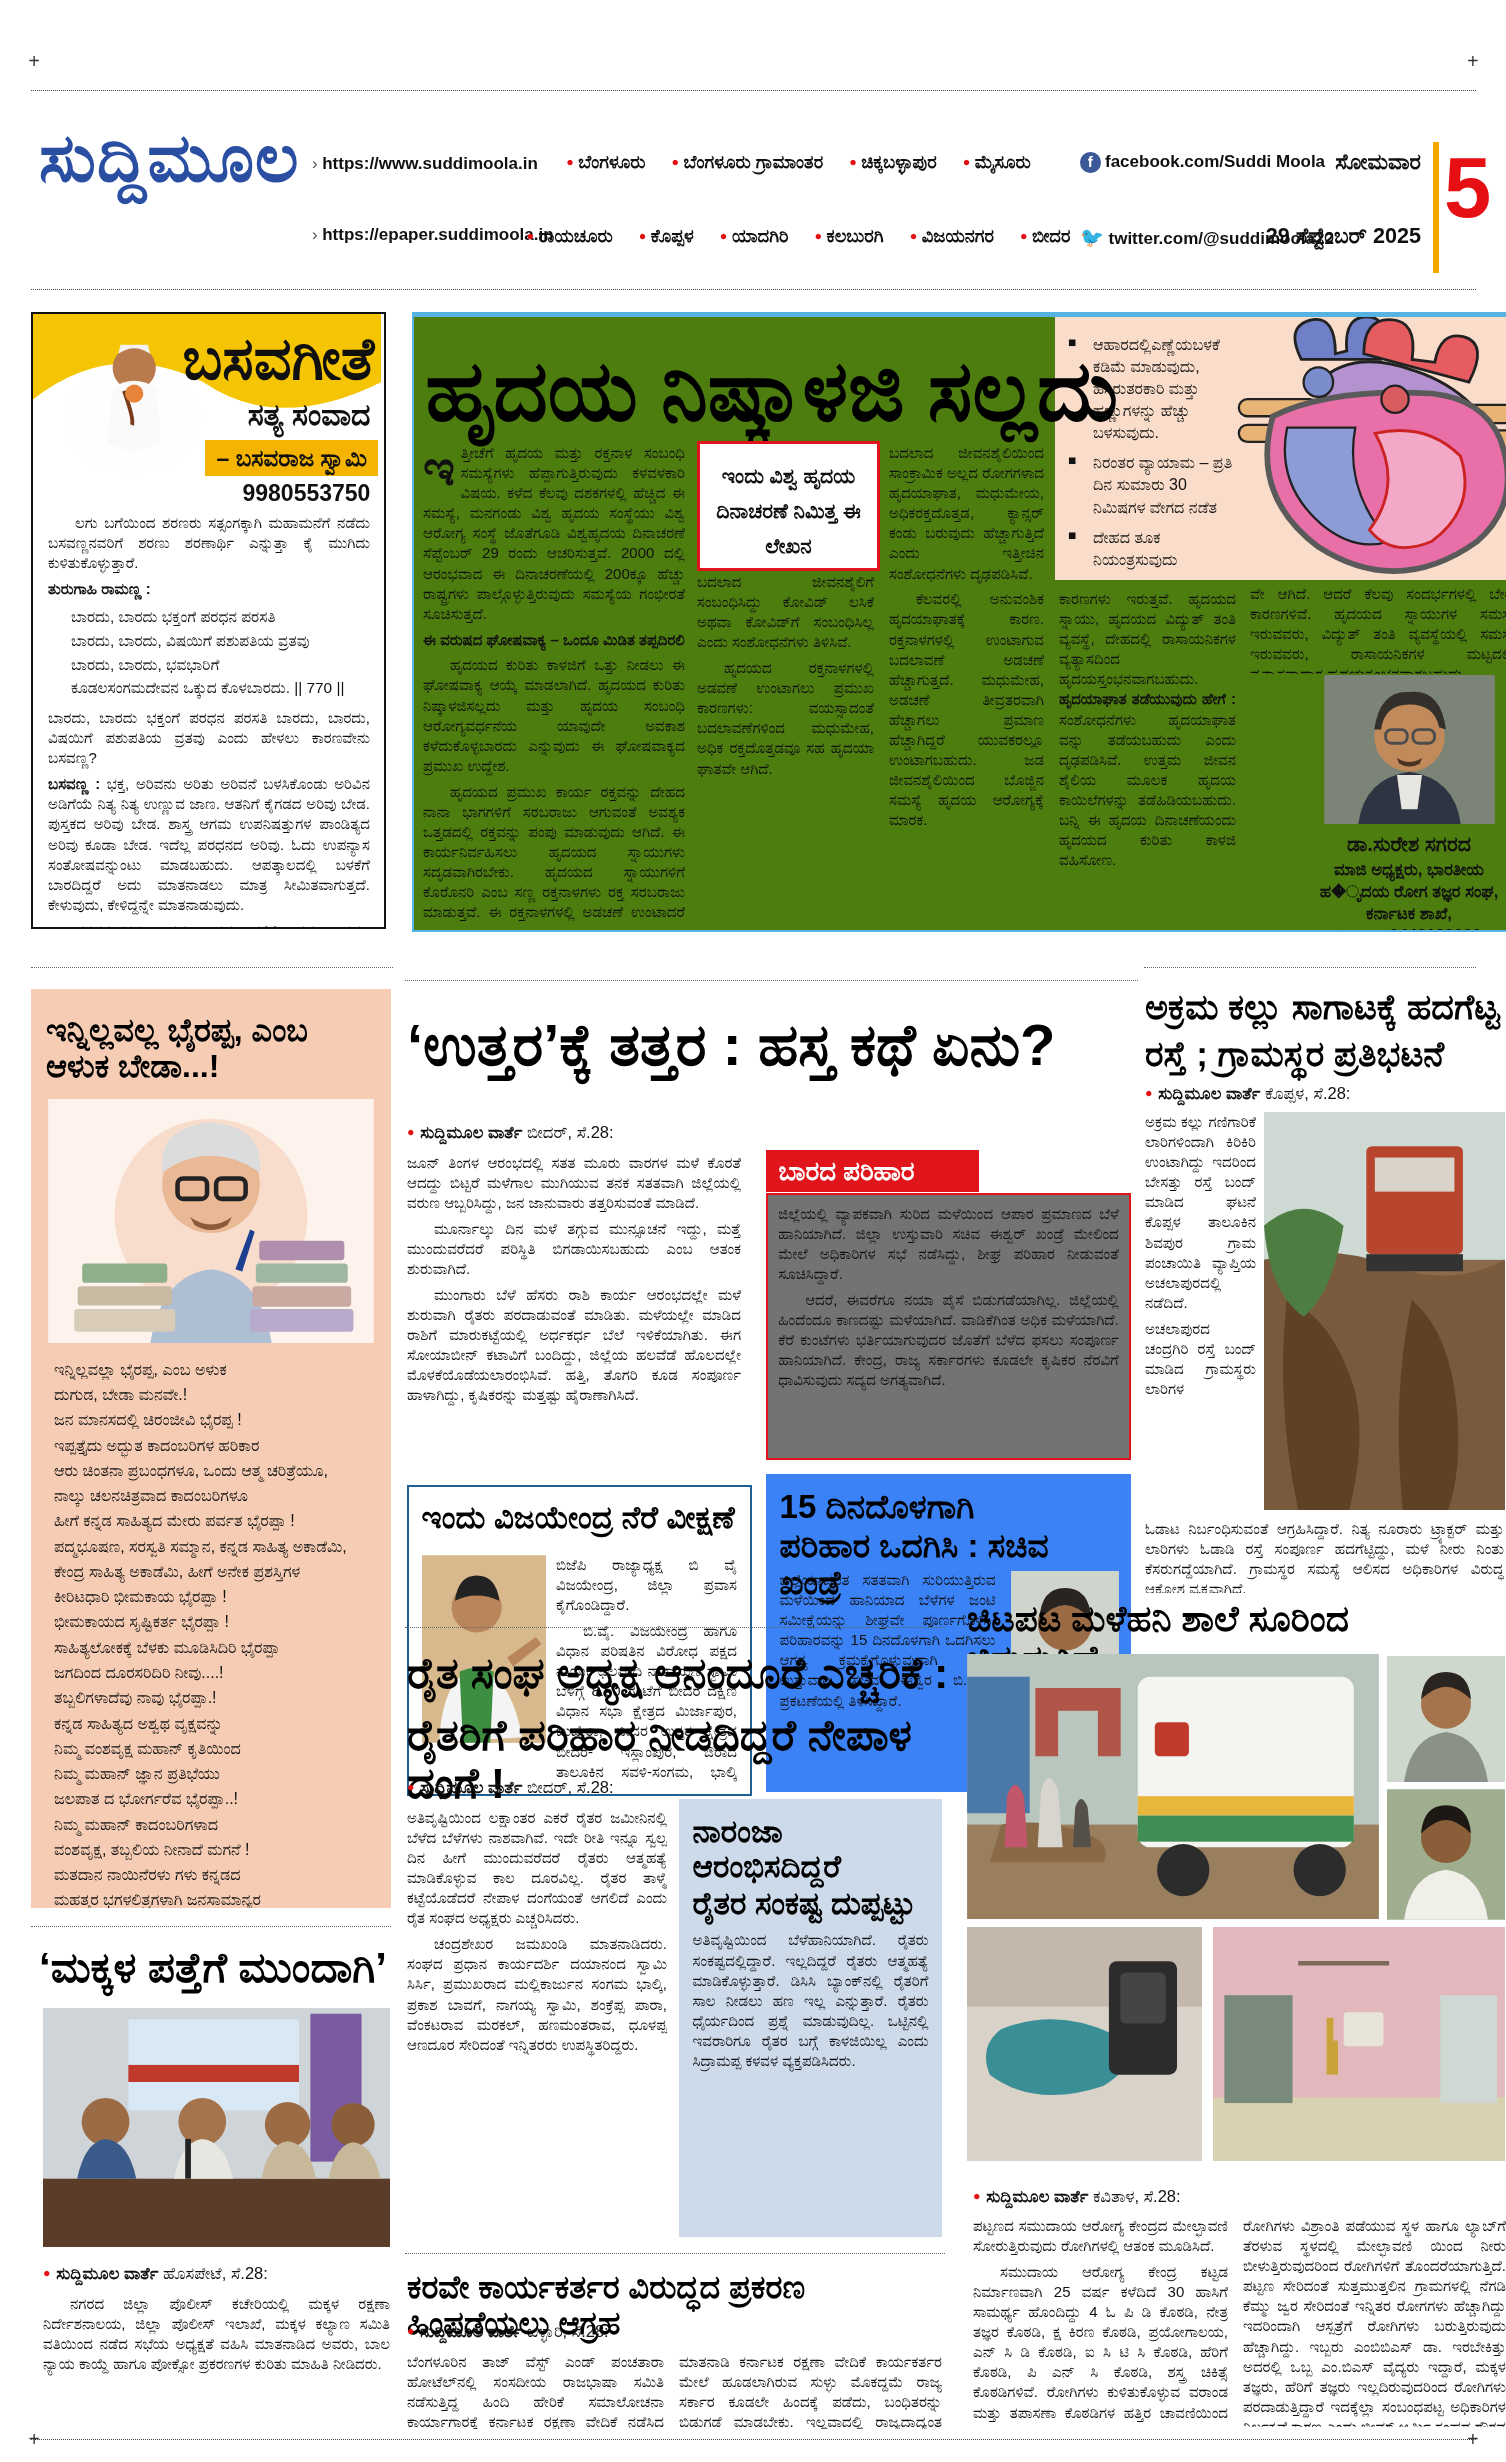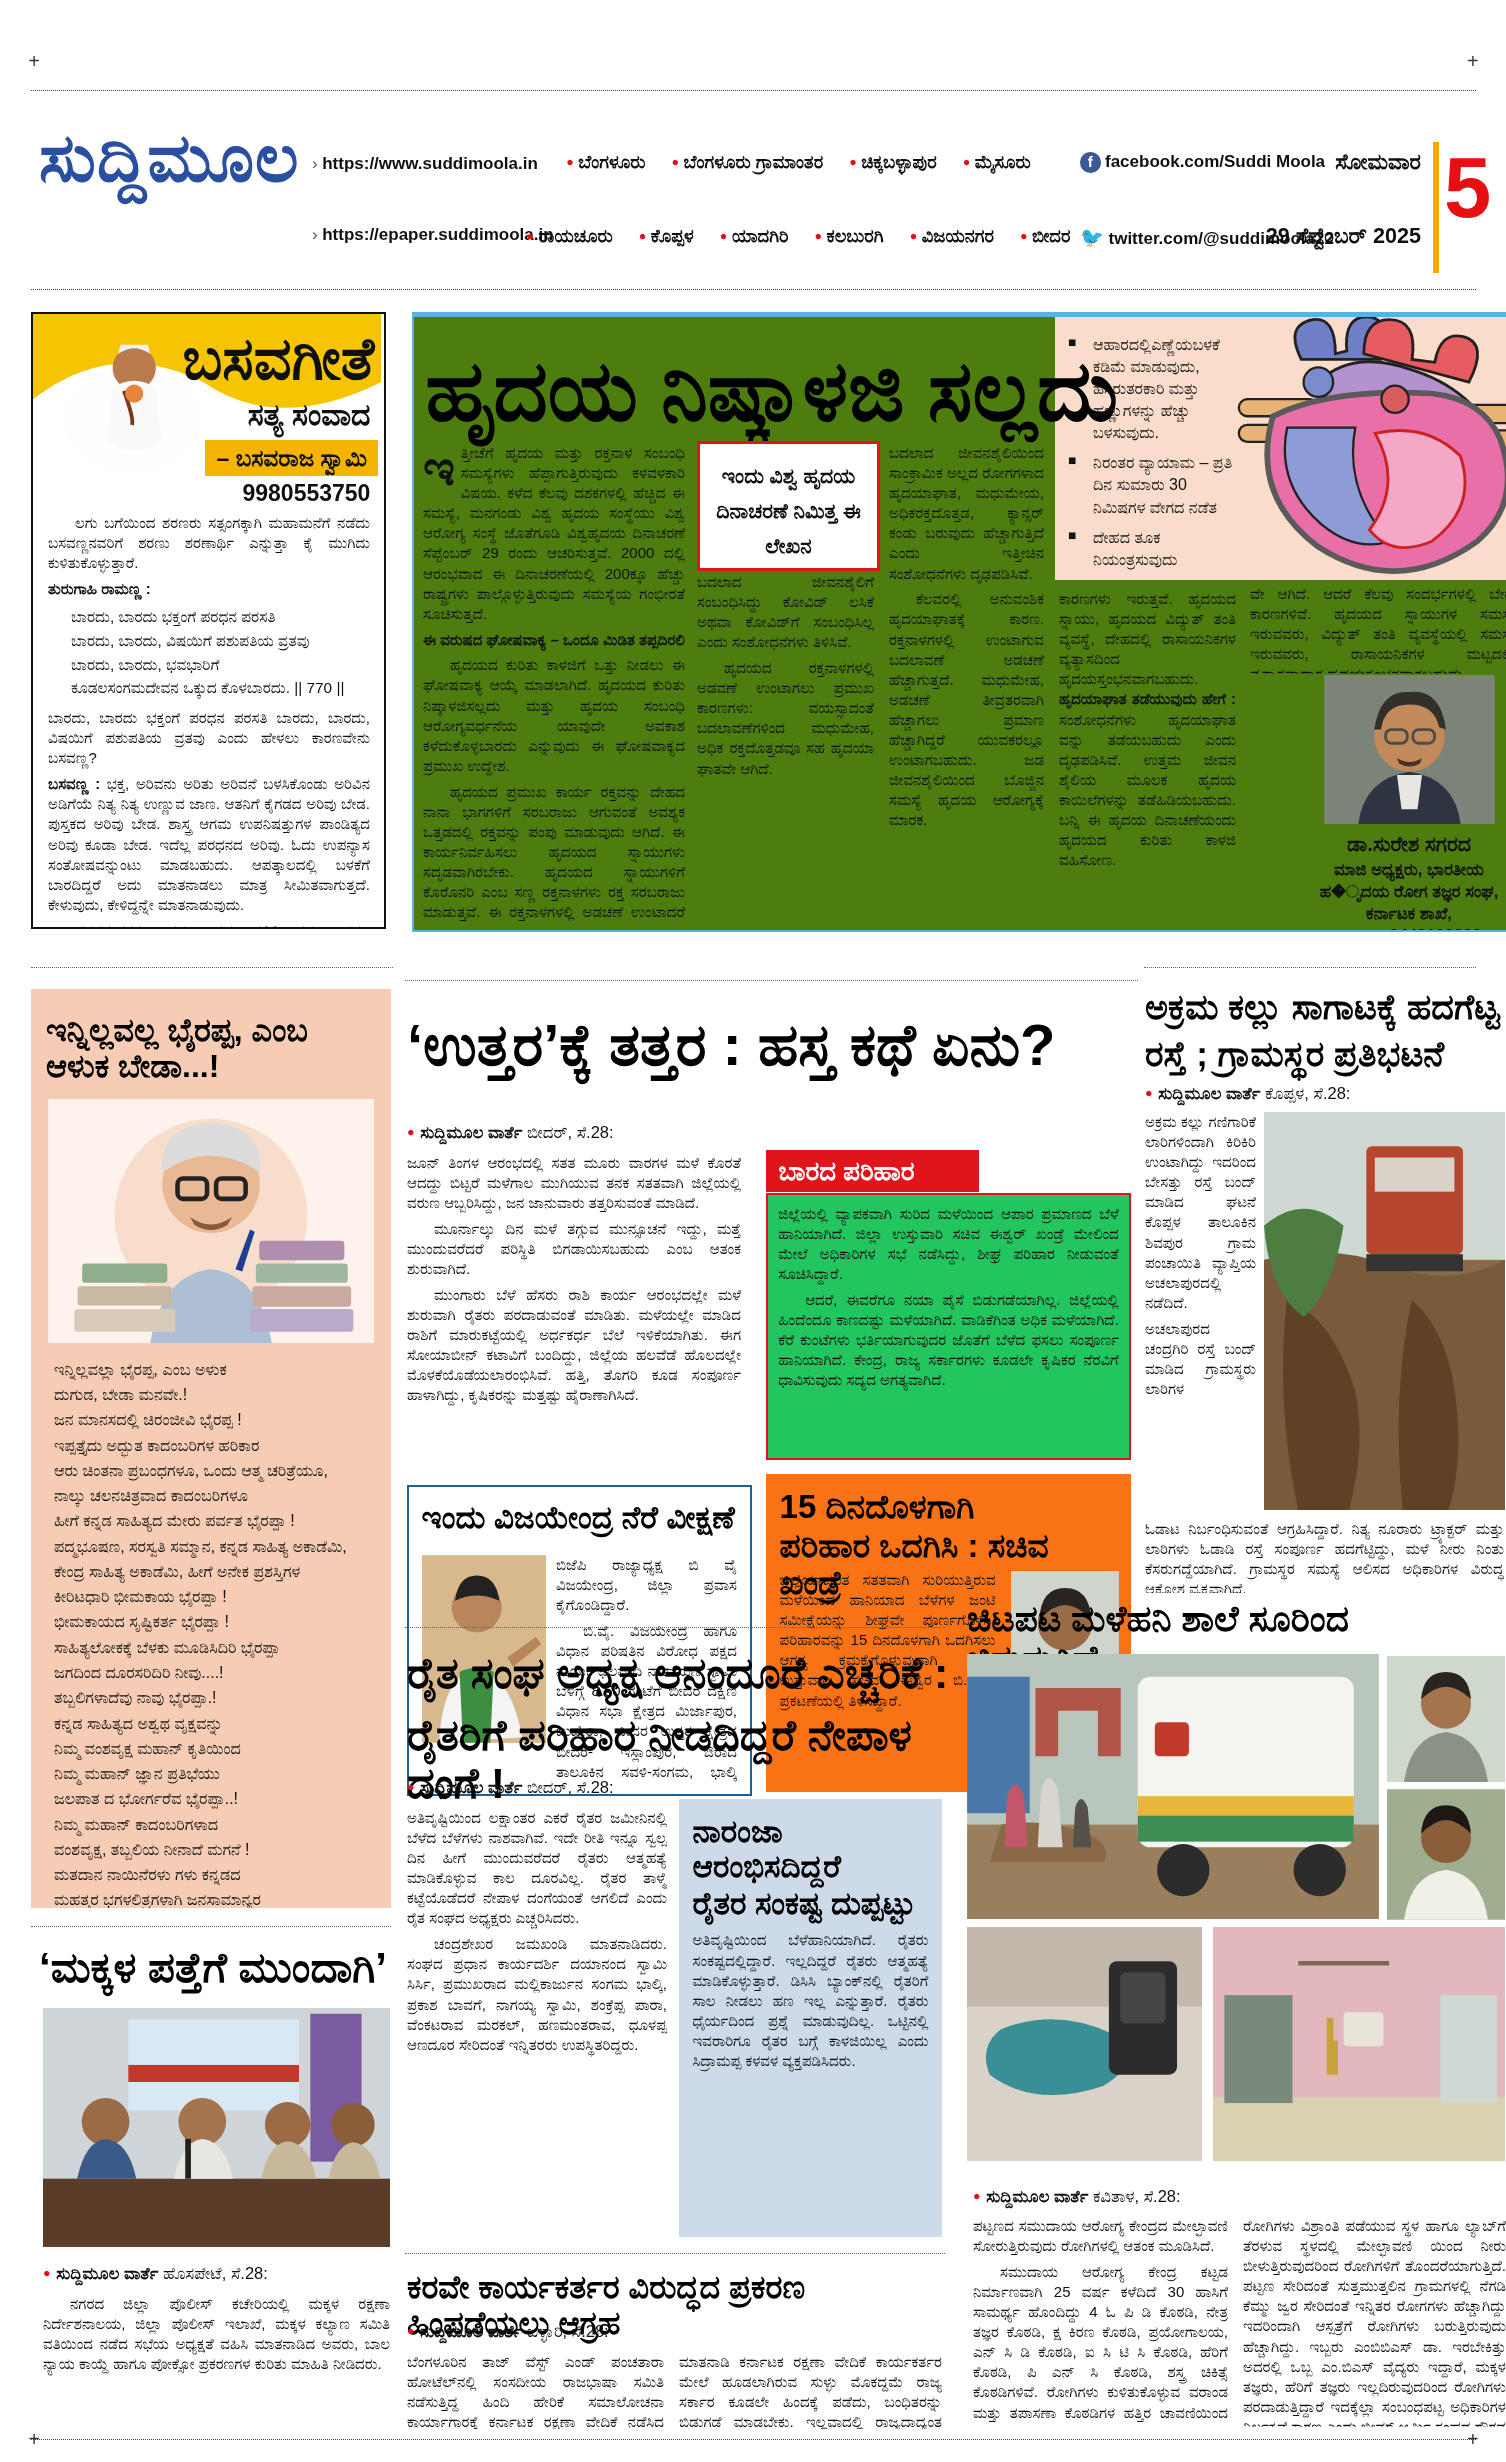--- a/index.html
+++ b/index.html
@@ -43,22 +43,22 @@
   .heart-box{border:2.3px solid #56b3e2;border-top-width:5.7px;background:#4d7c0f;margin-left:20px;}
   .kicker{border:3.4px solid #e0151b;background:#fff;text-align:center;font-size:20.5px;font-weight:800;line-height:1.7;padding-top:15px;}
   .pinkpanel{background:#f9dcc9;}
   .blist{font-size:16px;line-height:1.38;}
   .blist div{margin:0 0 8px 0;padding-left:25px;position:relative;text-align:left;}
   .blist div::before{content:"■";position:absolute;left:0;top:0;font-size:13.6px;color:#111;}
   .doccap{font-size:16.5px;font-weight:700;text-align:center;line-height:1.35;}
   .doccap .nm{font-size:20.5px;font-weight:800;}
   
   .redhead{background:#e0151b;color:#fff;font-size:26px;font-weight:800;padding:5.7px 12.5px;}
-  .redbody{border:2.8px solid #e0151b;background:#22c55e;}
-  .greenbox{background:#f97316;}
+  .redbody{border:2.8px solid #e0151b;background:#737373;}
+  .greenbox{background:#3b82f6;}
   .bluebox{border:2.8px solid #1f5f94;background:#fff;}
   .gblbox{background:#ccdaea;}
   .peachbox{background:#f6cdb4;}
   .poem{font-size:16px;line-height:1.58;}
 </style>
 </head>
 <body>
 
 <div class="page">
 

